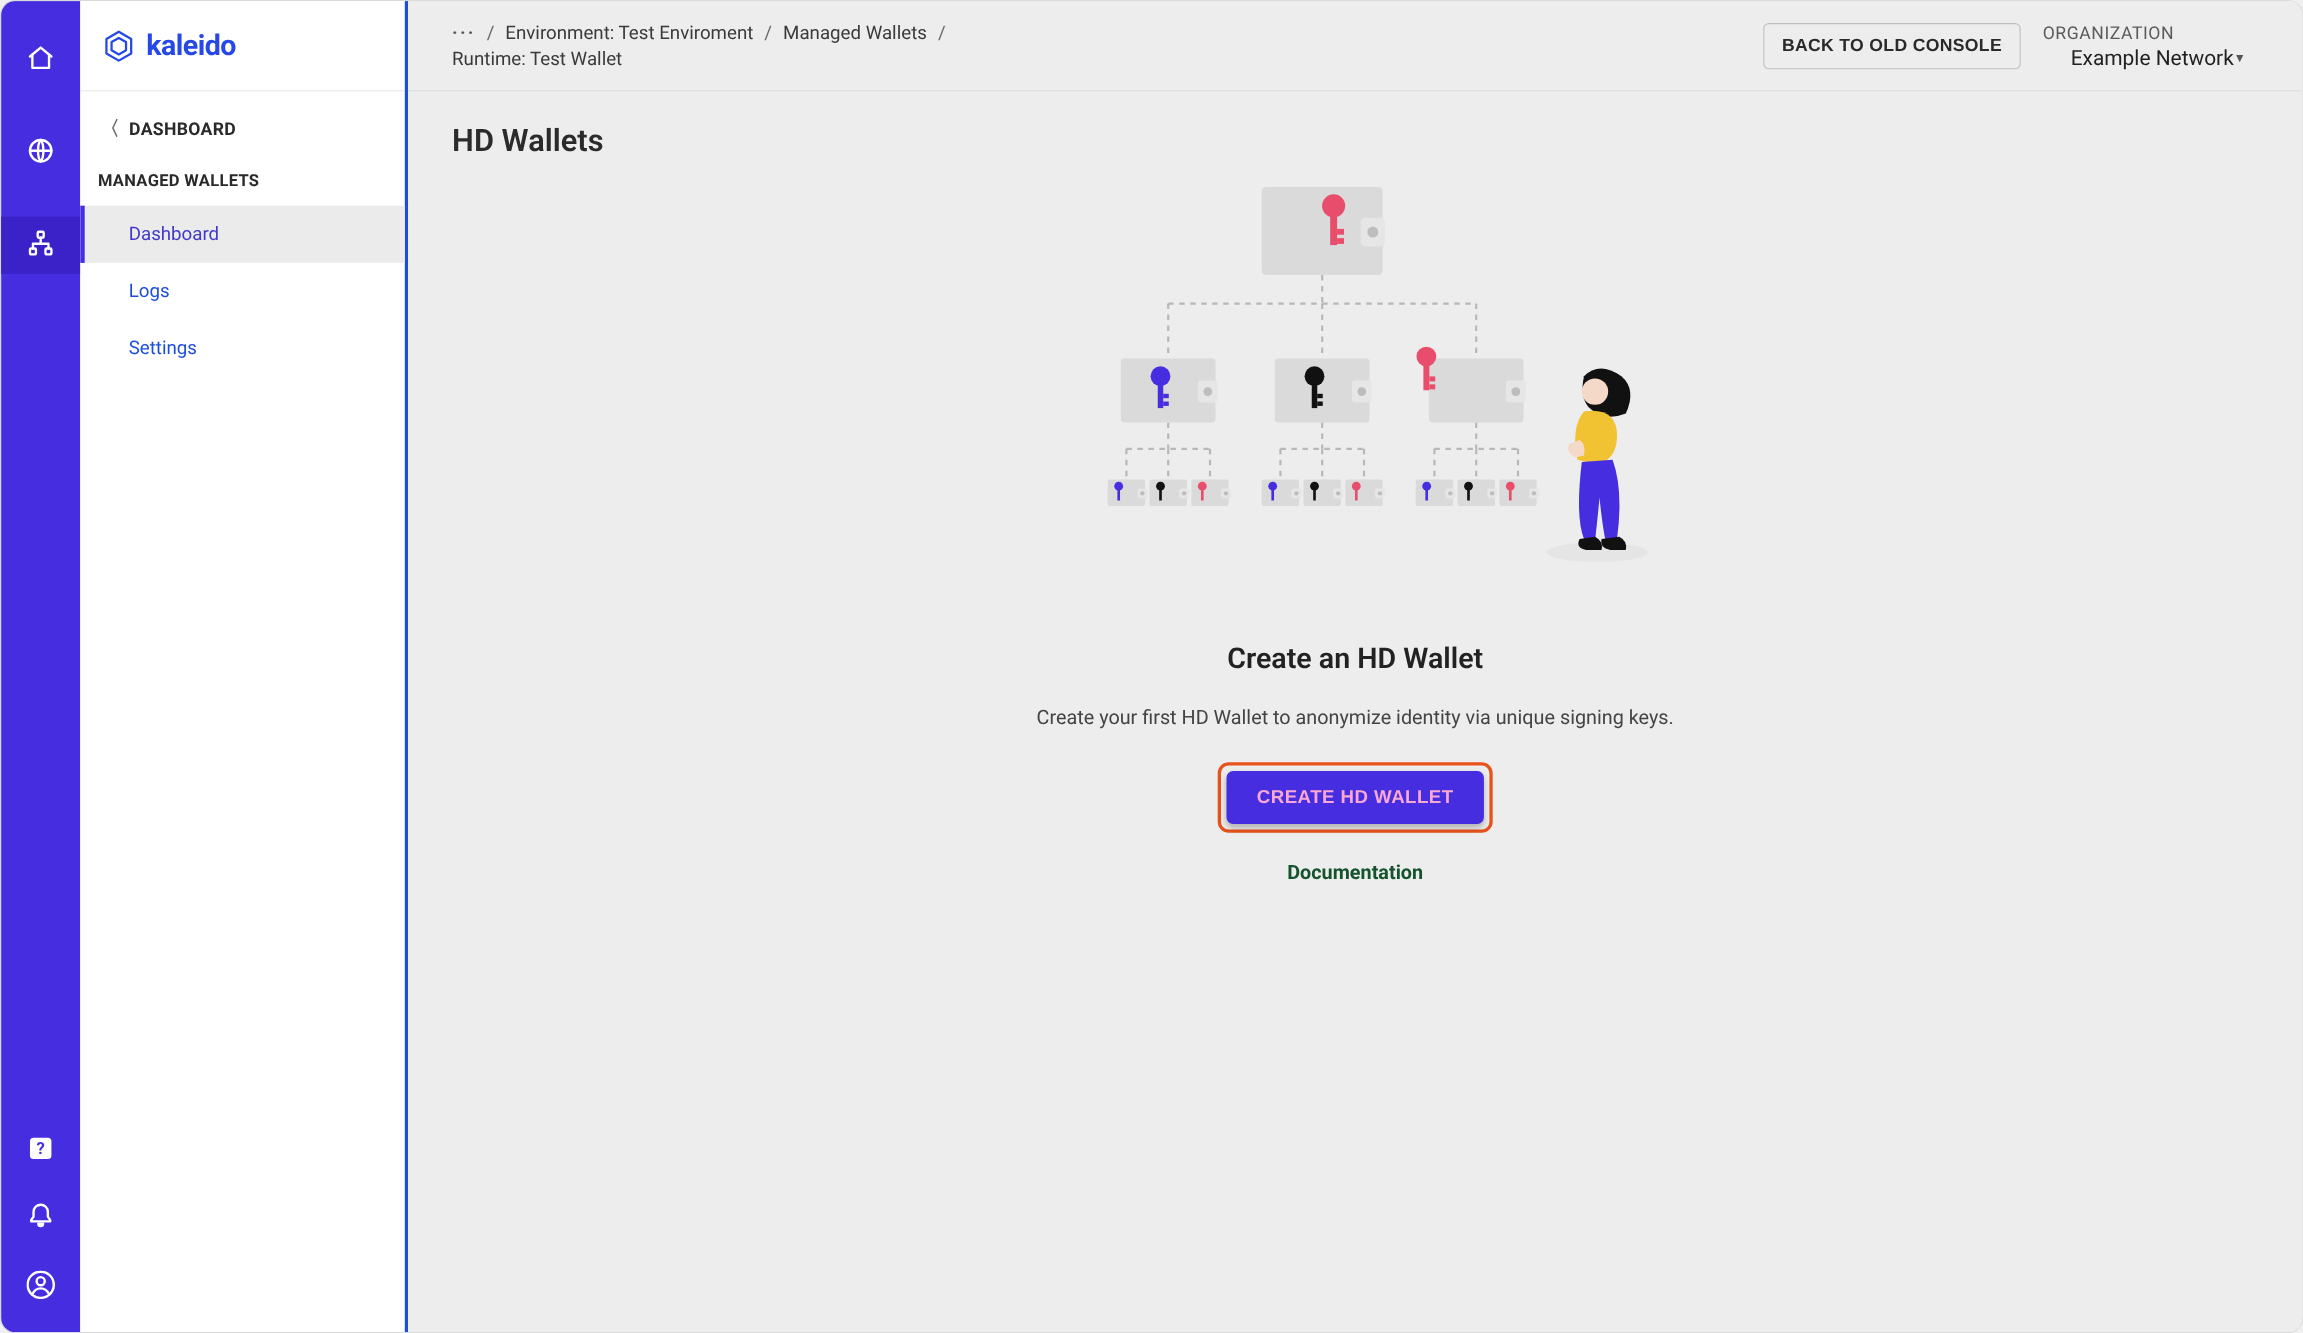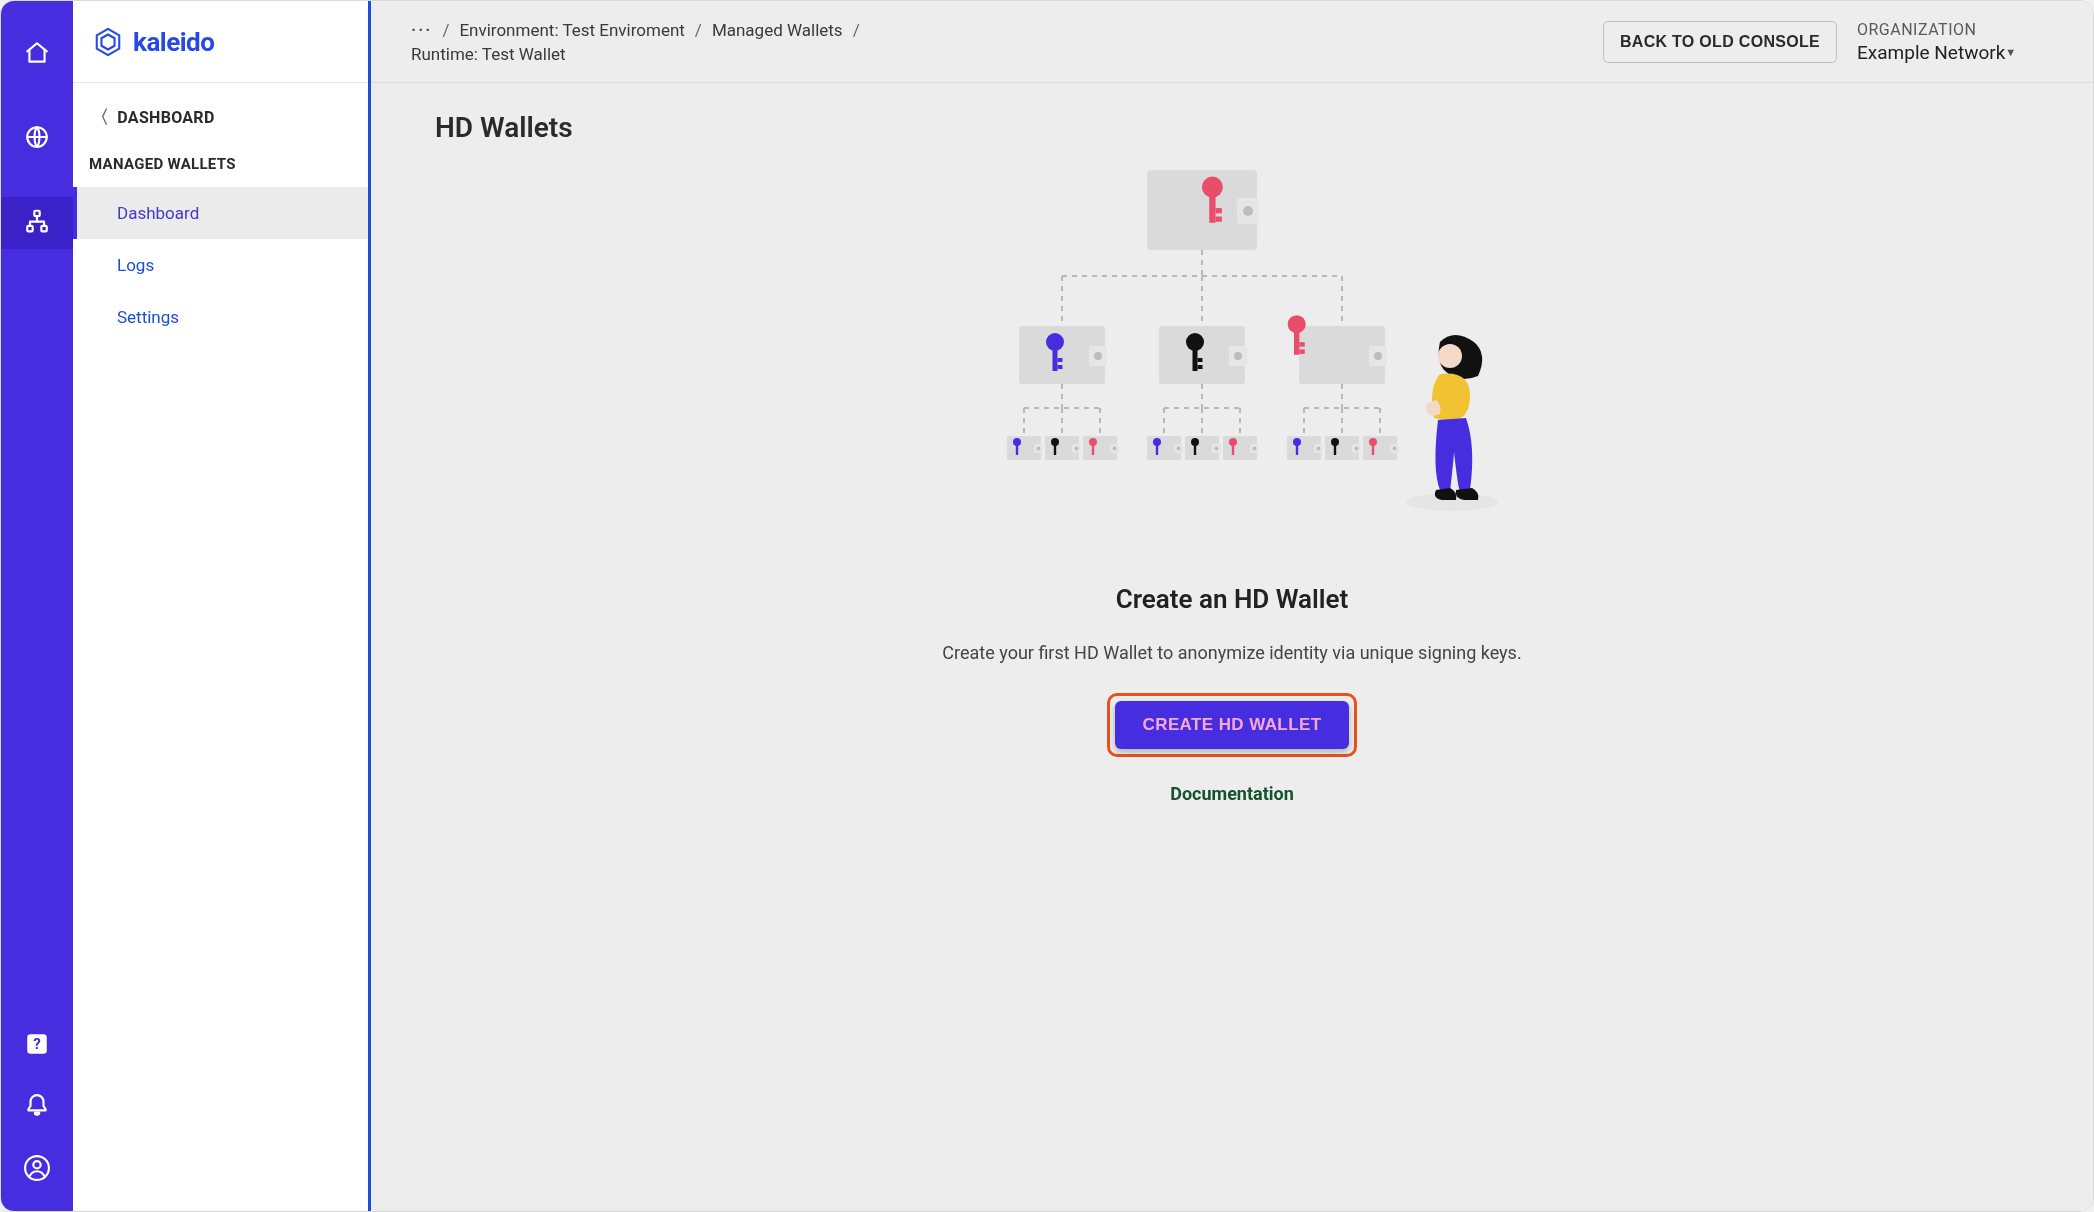--- a/index.html
+++ b/index.html
@@ -167,31 +167,31 @@
   }
   .org {
     display: flex;
     flex-direction: column;
     min-width: 210px;
   }
   .org-label { font-size: 16px; letter-spacing: 0.5px; color: #5a5a5a; margin-bottom: 2px; }
   .org-select {
     display: flex;
     align-items: center;
-    justify-content: flex-start;
+    justify-content: center;
     font-size: 19px;
     color: #222;
     cursor: pointer;
   }
   .org-select .tri { font-size: 11px; color: #555; }
 
   .content {
     flex: 1;
     overflow: auto;
-    padding: 28px 64px 36px;
+    padding: 28px 40px 36px;
   }
   .page-title {
     font-size: 28px;
     font-weight: 600;
     color: #2b2b2b;
     margin-bottom: 20px;
   }
 
   .hero {
     display: flex;

